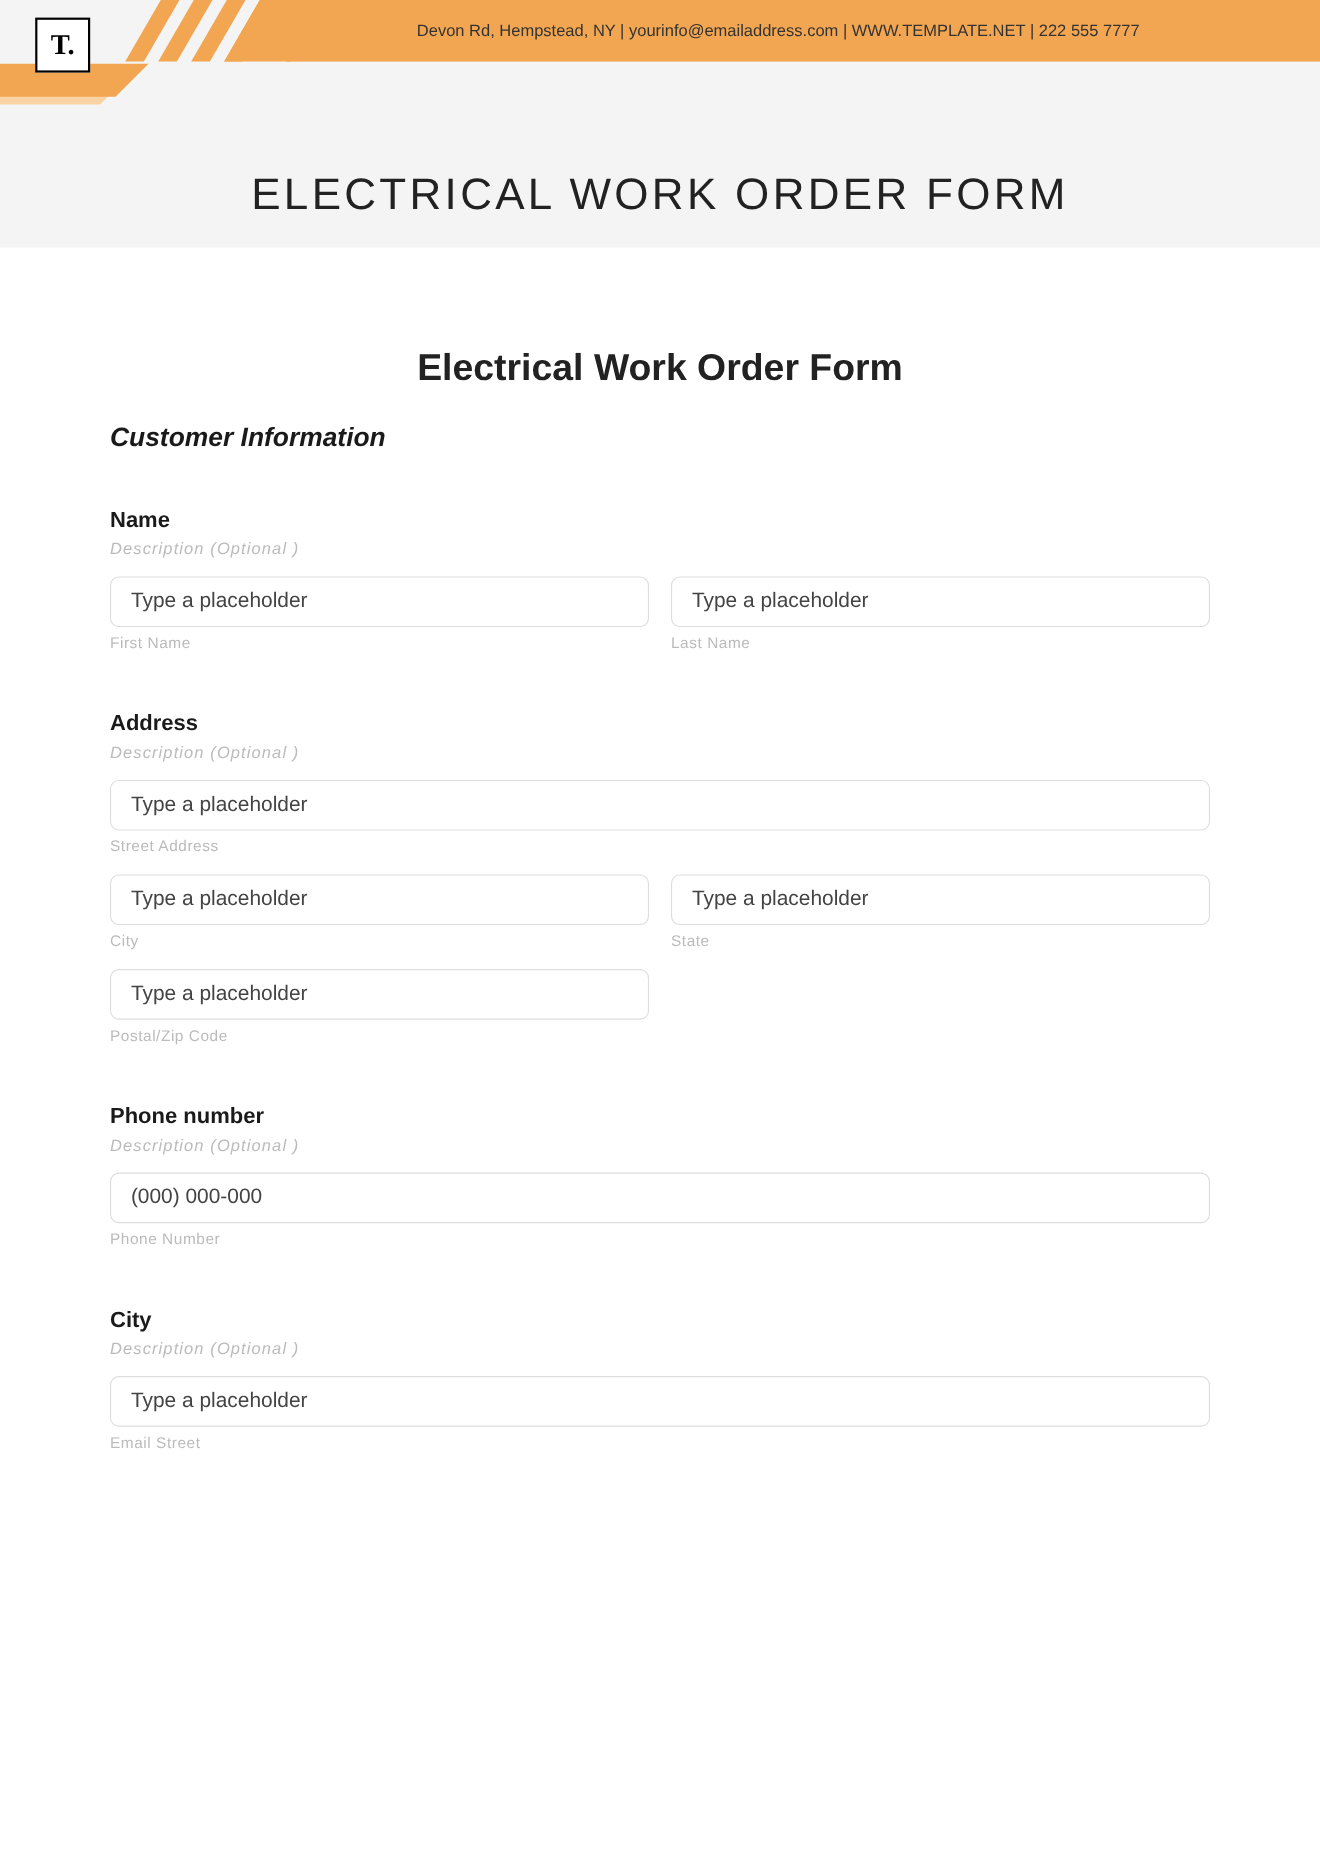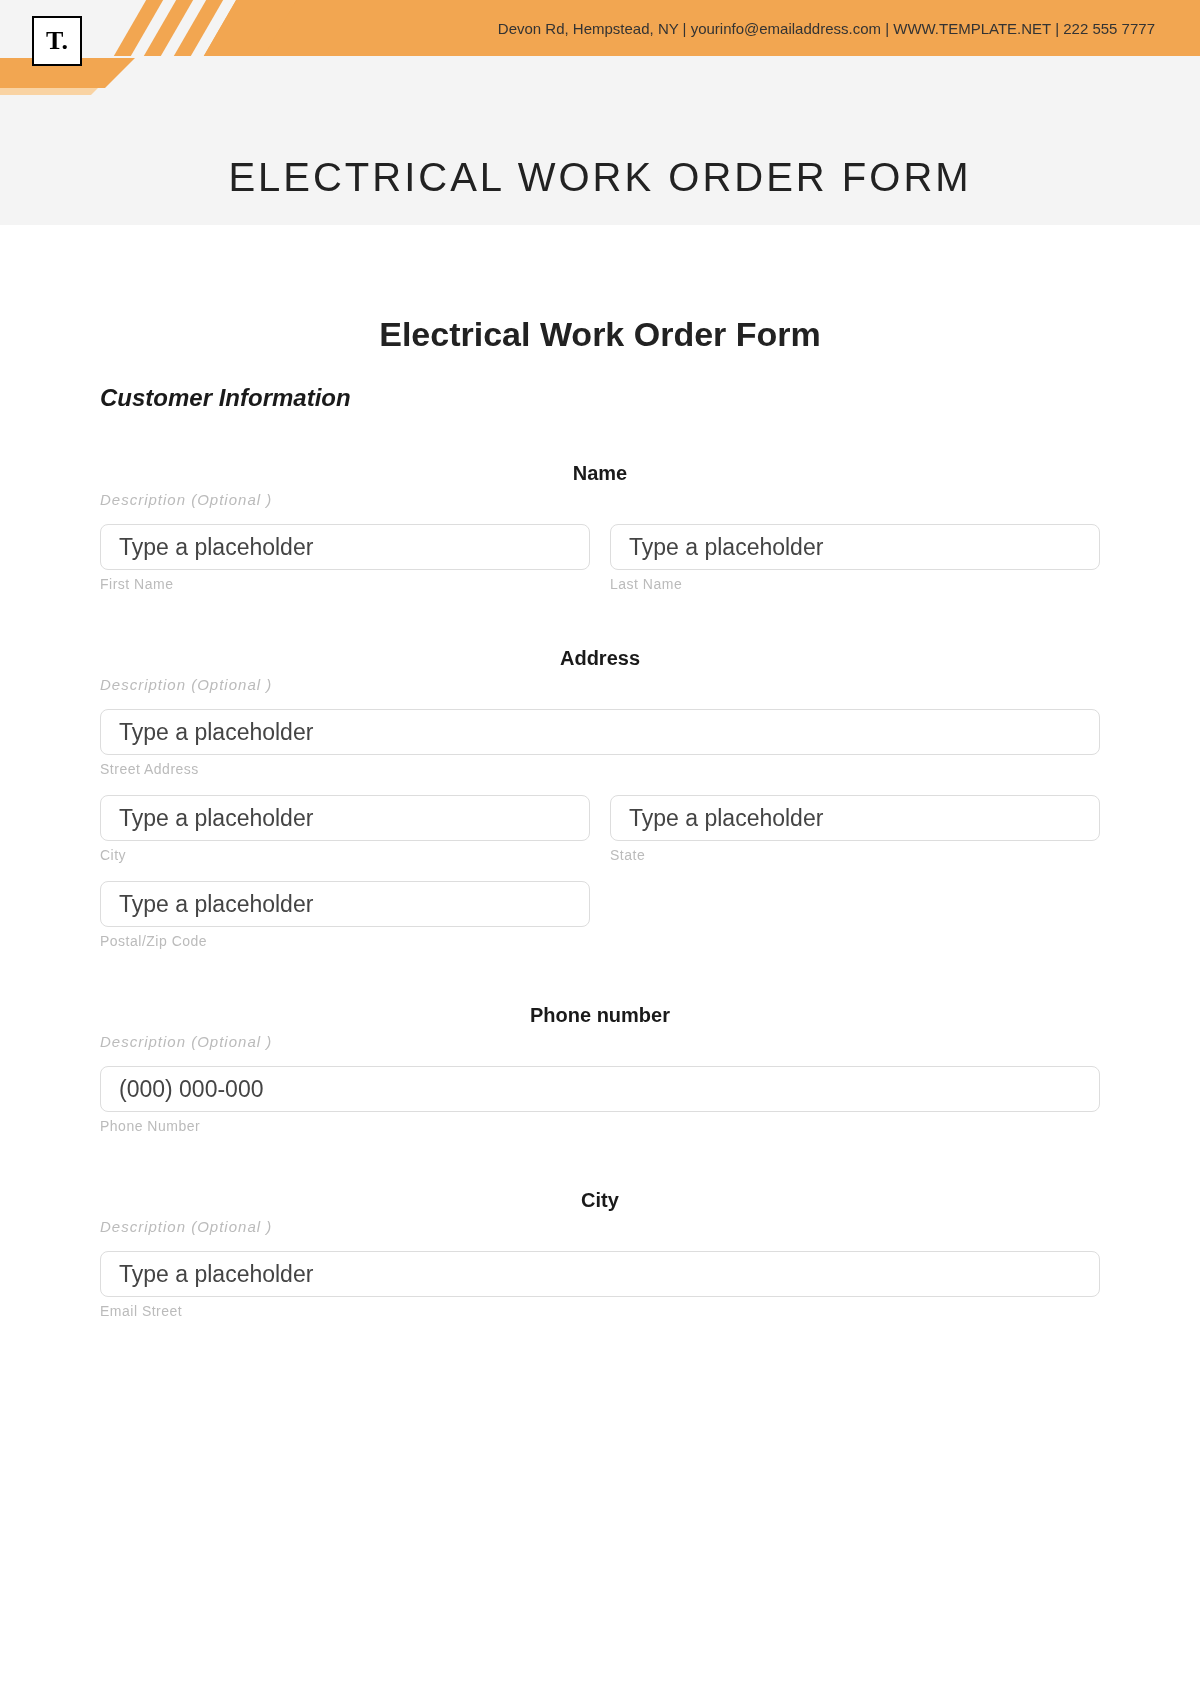--- a/index.html
+++ b/index.html
@@ -48,21 +48,21 @@
     
     .orange-bar {
       position: absolute;
       top: 0;
       right: 0;
       left: 260px;
       height: 56px;
       background: #f2a651;
       display: flex;
       align-items: center;
-      justify-content: flex-end;
+      justify-content: center;
       padding-right: 45px;
       color: #333;
       font-size: 15px;
       z-index: 5;
     }
     
     .orange-bar::before {
       content: '';
       position: absolute;
       left: -40px;
@@ -150,21 +150,20 @@
     
     .field-group {
       margin-bottom: 55px;
     }
     
     .field-label {
       font-size: 20px;
       font-weight: bold;
       color: #1a1a1a;
       margin-bottom: 6px;
-      text-align: center;
     }
     
     .field-desc {
       font-size: 15px;
       font-style: italic;
       color: #bbb;
       margin-bottom: 16px;
       letter-spacing: 1px;
     }
     
@@ -177,21 +176,21 @@
     .input-col {
       flex: 1;
     }
     
     .text-input {
       width: 100%;
       height: 46px;
       border: 1px solid #ddd;
       border-radius: 8px;
       padding: 16px 18px;
-      font-size: 23px;
+      font-size: 19px;
       color: #333;
       outline: none;
       font-family: inherit;
     }
     
     .text-input::placeholder {
       color: #444;
     }
     
     .sub-label {

